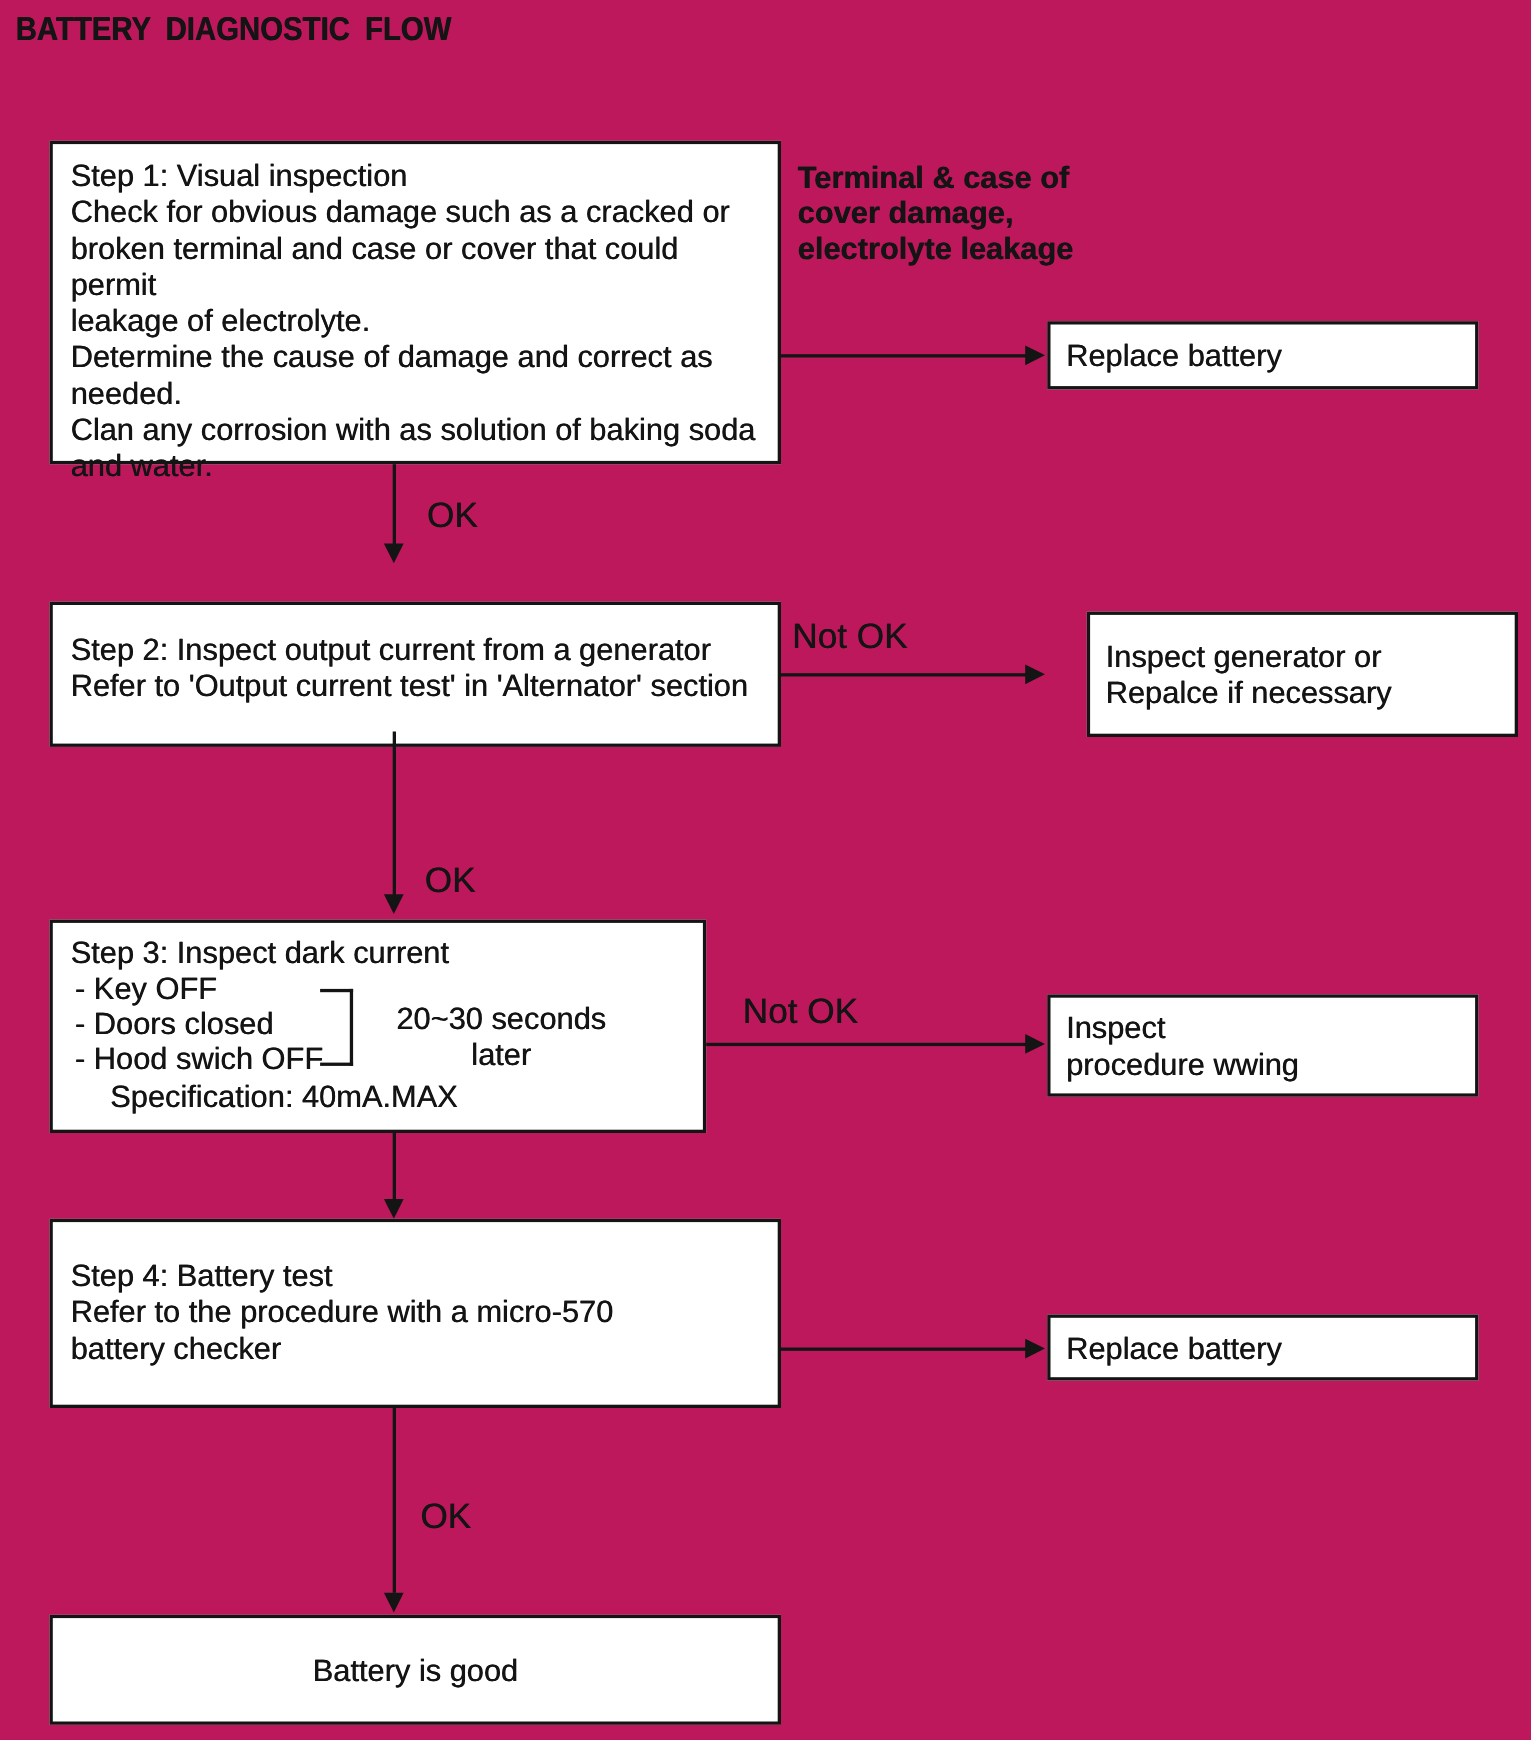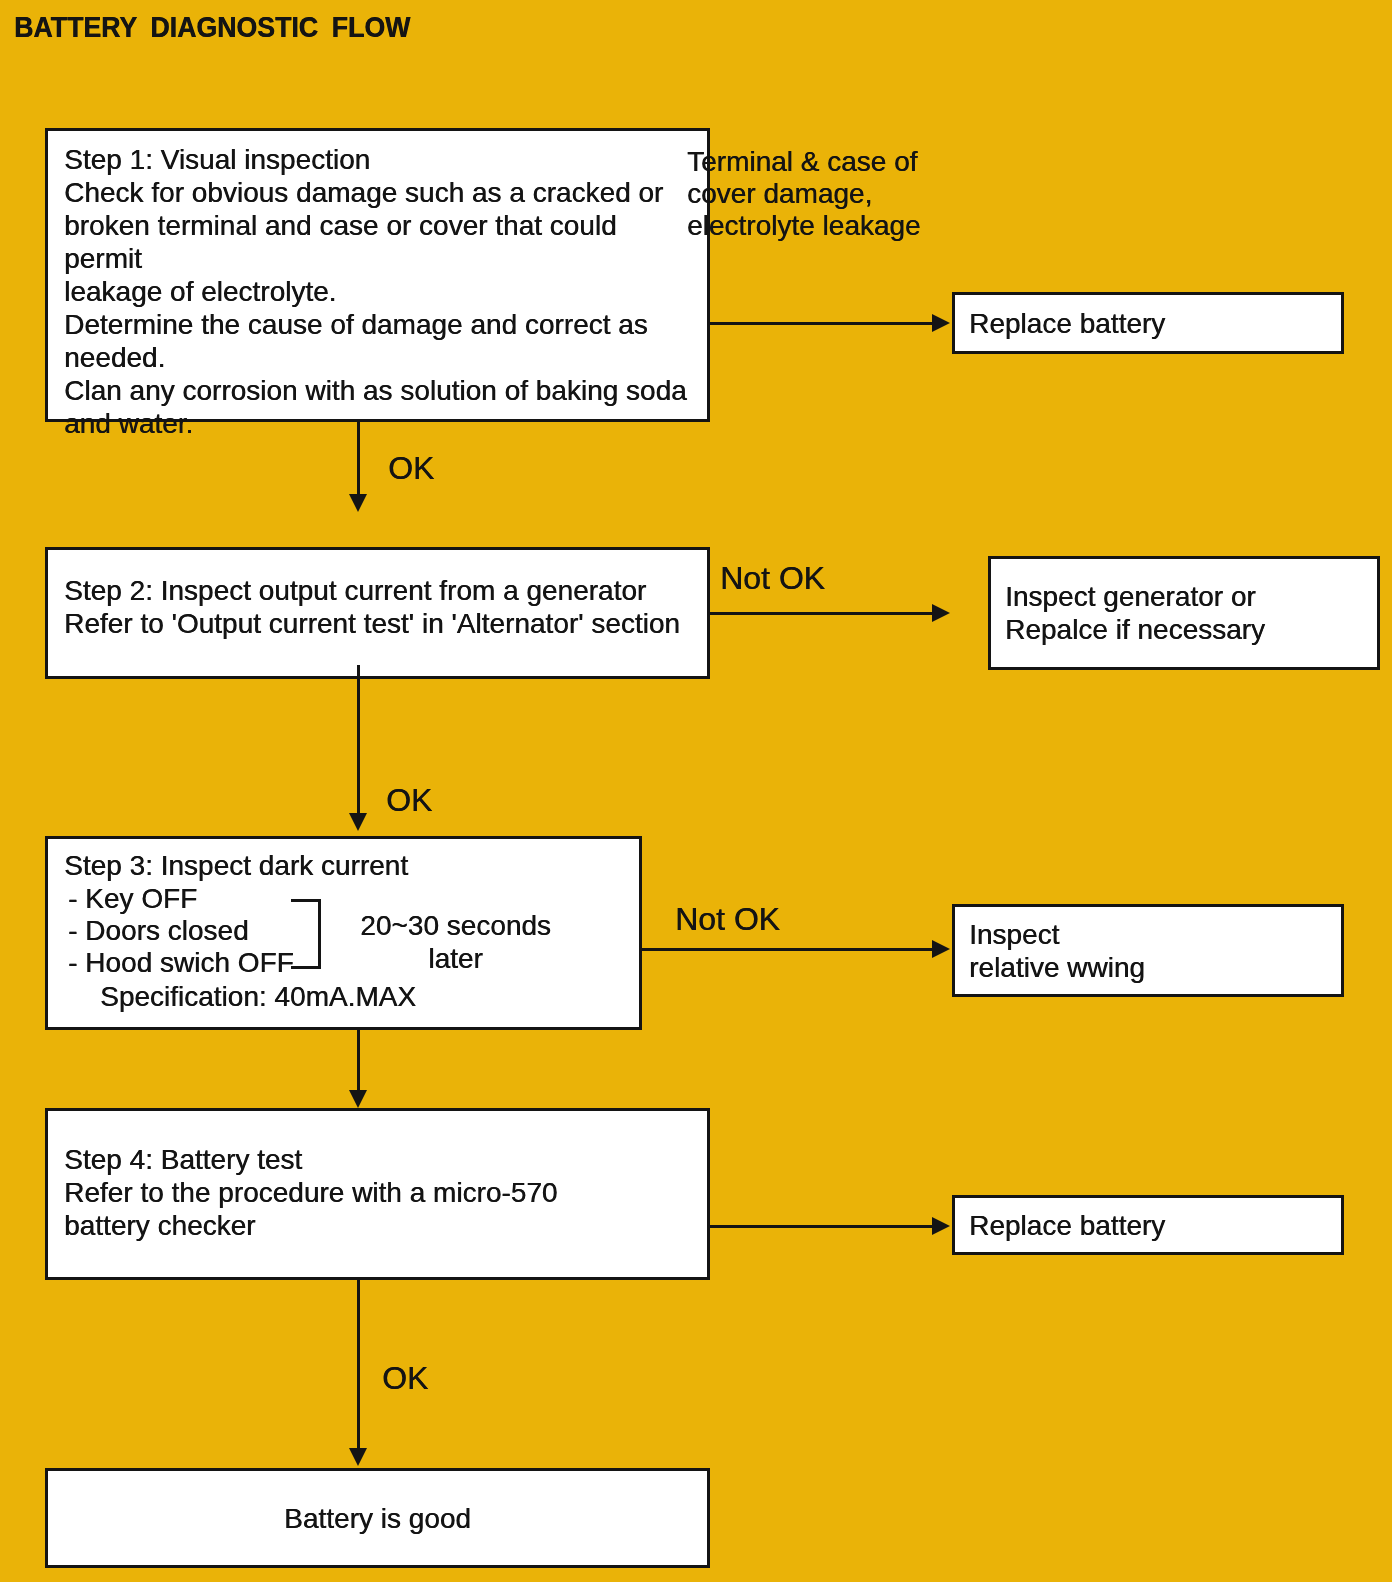--- a/index.html
+++ b/index.html
@@ -1,19 +1,19 @@
 <!DOCTYPE html>
 <html><head>
 <meta charset="utf-8">
 <style>
   html,body{margin:0;padding:0;background:#ffffff;}
   .page{
     position:relative;
     width:1392px;height:1582px;
-    background:#eab308;
+    background:#be185d;
     font-family:"Liberation Sans","DejaVu Sans",sans-serif;
     color:#141414;
     overflow:hidden;
   }
   .txt{
     font-size:28px;
     line-height:33px;
     white-space:pre-line;
     text-shadow:0.45px 0 0 currentColor; 
   }
@@ -47,21 +47,21 @@
   .step4{left:45px;top:1108px;width:665px;height:172px;}
   .step4 .txt{position:absolute;left:16px;top:32px;width:630px;}
   .done{left:45px;top:1468px;width:665px;height:100px;display:flex;align-items:center;justify-content:center;}
   
   .out{display:flex;flex-direction:column;justify-content:center;padding-left:14px;}
   .out1{left:952px;top:292px;width:392px;height:62px;}
   .out2{left:988px;top:556px;width:392px;height:114px;}
   .out3{left:952px;top:904px;width:392px;height:93px;}
   .out4{left:952px;top:1195px;width:392px;height:60px;}
   
-  .branch-note{position:absolute;left:687px;top:146px;line-height:32px;}
+  .branch-note{position:absolute;left:725px;top:146px;line-height:32px;font-weight:bold;}
   
   .vline{position:absolute;width:3px;background:#141414;}
   .hline{position:absolute;height:3px;background:#141414;}
   .head-down{
     position:absolute;width:0;height:0;
     border-left:9px solid transparent;border-right:9px solid transparent;
     border-top:18px solid #141414;
   }
   .head-right{
     position:absolute;width:0;height:0;
@@ -128,21 +128,21 @@
     <div class="txt step3-note">20~30 seconds
 later</div>
     <div class="txt step3-spec">Specification: 40mA.MAX</div>
   </div>
 
   <div class="edge-label" style="left:675px;top:901px;">Not OK</div>
   <div class="hline" style="left:642px;top:948px;width:292px;"></div>
   <div class="head-right" style="left:932px;top:940px;"></div>
   <div class="box out out3">
     <div class="txt">Inspect
-relative wwing</div>
+procedure wwing</div>
   </div>
 
   <div class="vline" style="left:357px;top:1030px;height:60px;"></div>
   <div class="head-down" style="left:349px;top:1090px;"></div>
 
   <div class="box step4">
     <div class="txt">Step 4: Battery test
 Refer to the procedure with a micro-570
 battery checker</div>
   </div>

